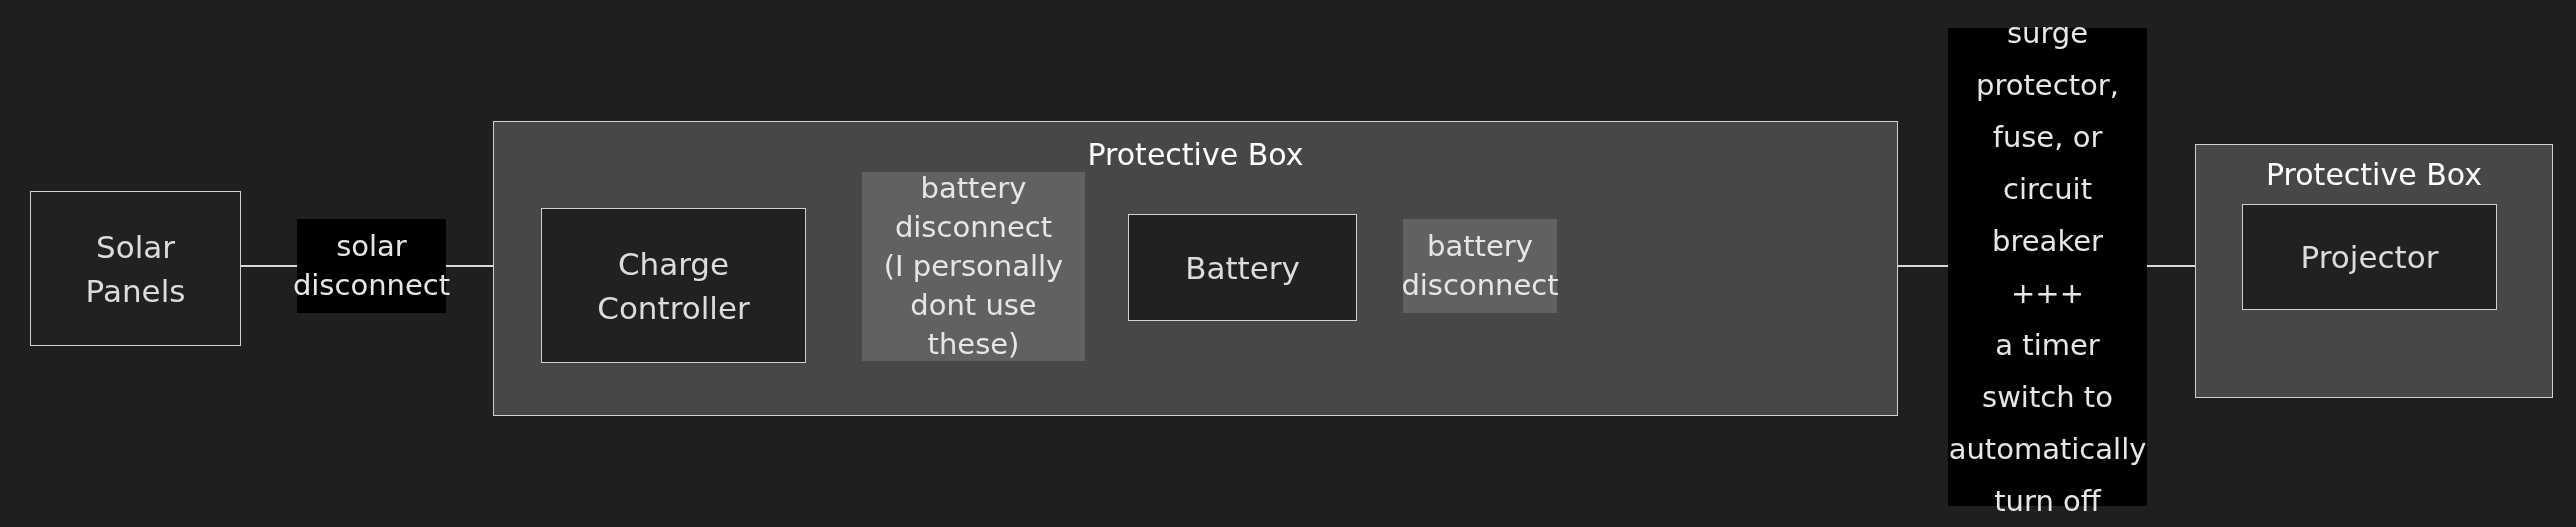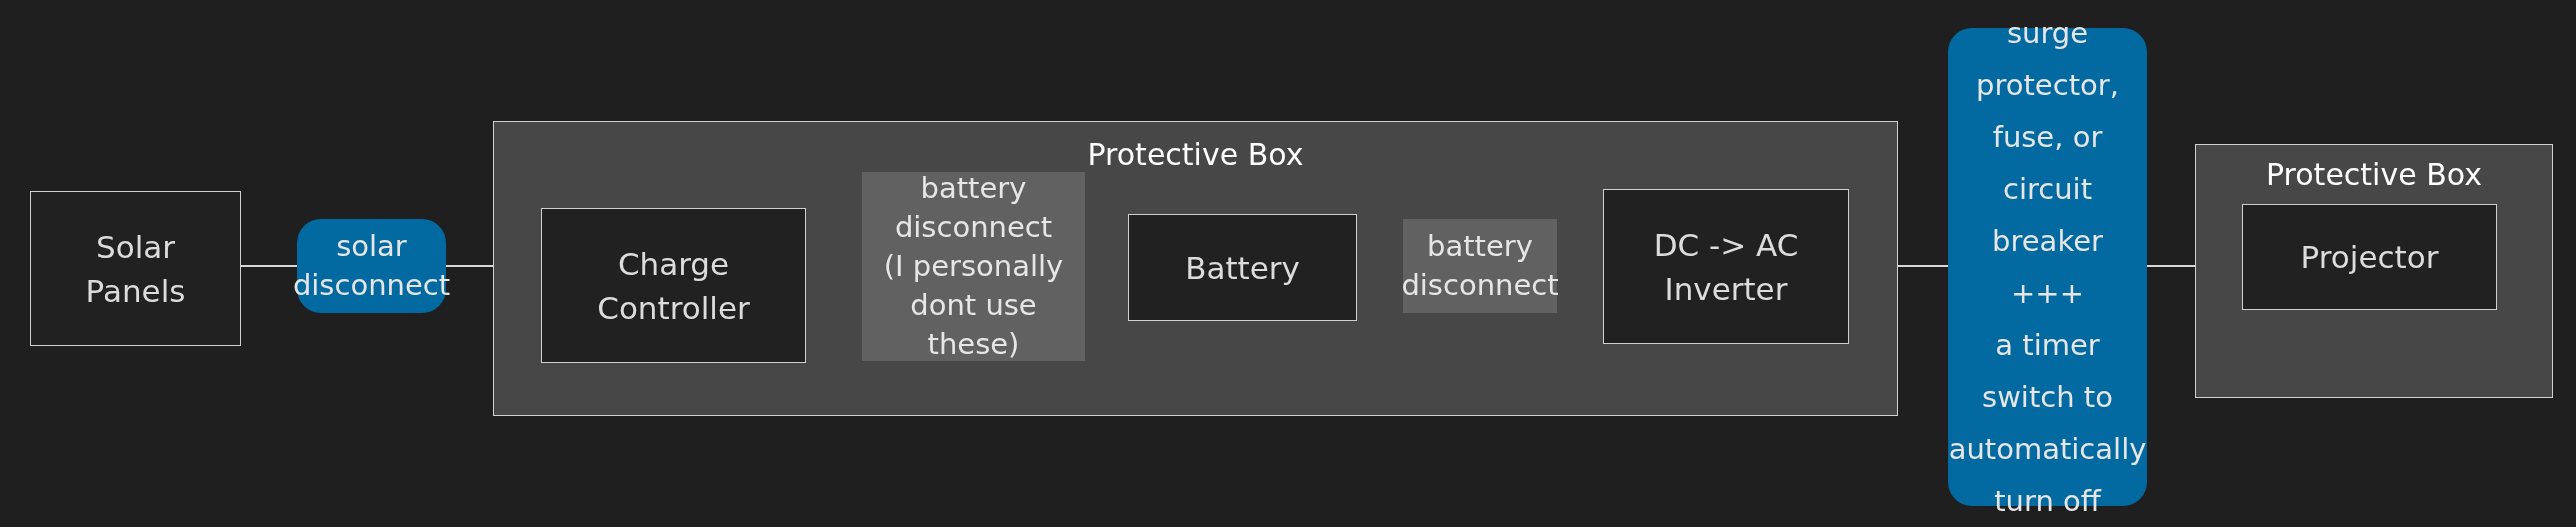--- a/index.html
+++ b/index.html
@@ -66,21 +66,21 @@
     background:#636363;
     color:#e6e6e6;
     font-size:29px;
     line-height:39px;
     text-align:center;
     display:flex;
     align-items:center;
     justify-content:center;
     box-sizing:border-box;
   }
-  .edge-label.on-dark{ background:#0369a1;border-radius:24px; }
+  .edge-label.on-dark{ background:#000000; }
   .edge-label.on-sub{ background:#616161; }
   .edge-label .el-text{ display:block; white-space:pre-line; }
   .edge-label.tall .el-text{ line-height:52px; }
 </style>
 </head>
 <body>
 
 <div id="canvas">
 
   <div class="edge-line" style="left:241px; top:265px; width:58px;"></div>
@@ -118,24 +118,20 @@
 
   <div class="node" style="left:541px; top:189px; width:265px; height:155px;margin-top:19px;">
     <span class="node-label">Charge
 Controller</span>
   </div>
 
   <div class="node" style="left:1128px; top:214px; width:229px; height:107px;">
     <span class="node-label">Battery</span>
   </div>
 
-  <div class="node" style="left:1603px; top:189px; width:246px; height:155px;">
-    <span class="node-label">DC -&gt; AC
-Inverter</span>
-  </div>
 
   <div class="node" style="left:2242px; top:204px; width:255px; height:106px;">
     <span class="node-label">Projector</span>
   </div>
 
   <div class="edge-label on-dark" style="left:297px; top:219px; width:149px; height:94px;">
     <span class="el-text">solar
 disconnect</span>
   </div>
 

